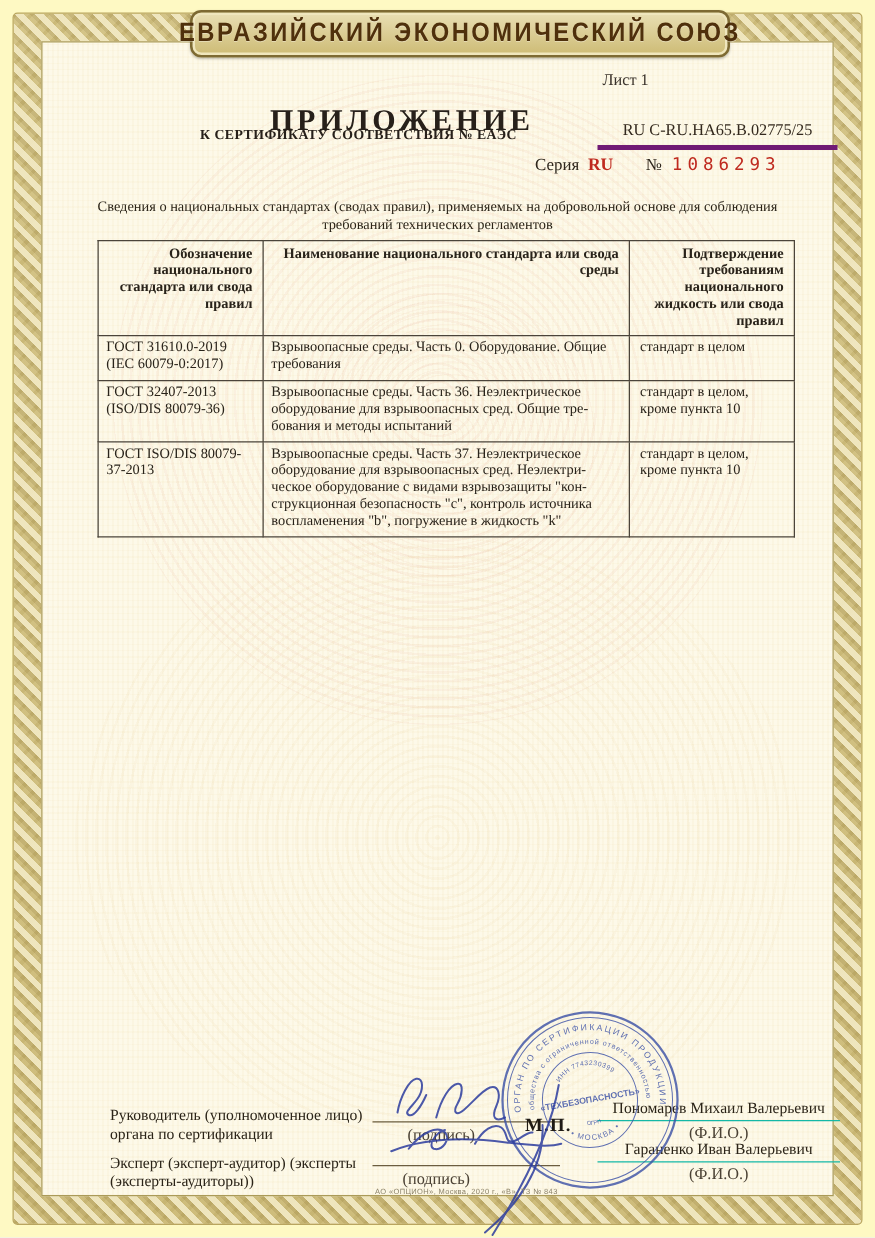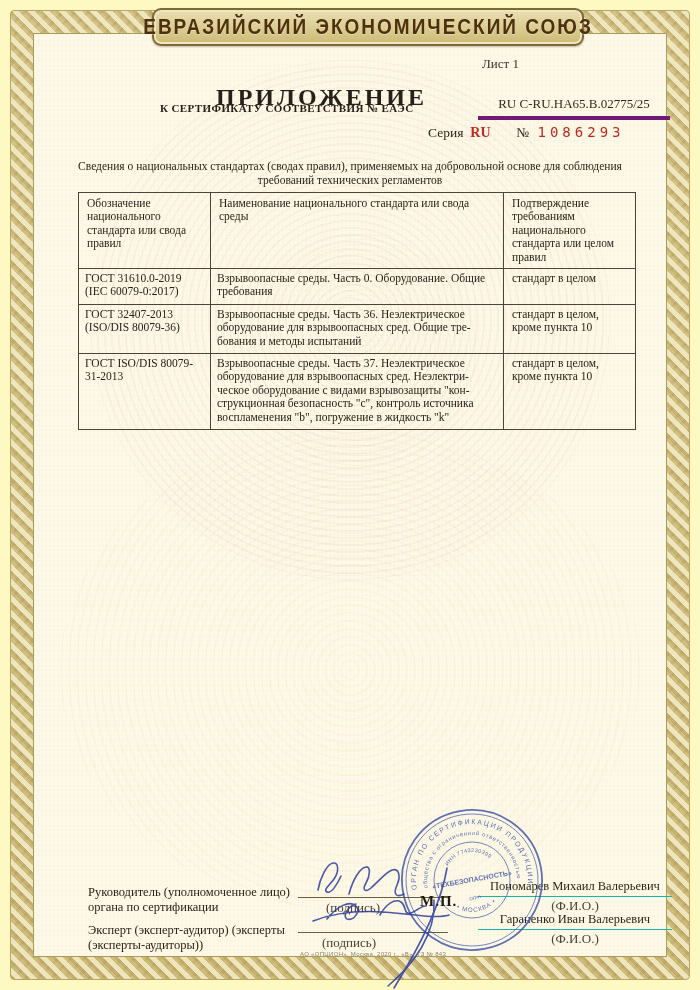--- a/index.html
+++ b/index.html
@@ -90,21 +90,21 @@
   
   table.standards{
     position:absolute;left:78px;top:192px;width:557px;
     border-collapse:collapse;table-layout:fixed;
     font-size:11.5px;line-height:13.4px;color:#29231a;
   }
   table.standards th,table.standards td{
     border:1px solid var(--table-line,#4b443a);
     vertical-align:top;padding:3px 6px 5px;
   }
-  table.standards thead th{font-weight:normal;text-align:left;padding:4px 8px;height:64px;vertical-align:top;}
+  table.standards thead th{font-weight:bold;text-align:right;padding:4px 8px;height:64px;vertical-align:top;}
   table.standards td.c3{padding-left:8px;}
   table.standards tr.r1 td{height:32px;}
   table.standards tr.r2 td{height:40px;}
   table.standards tr.r3 td{height:70px;}
 
   
   .sig-label{left:88px;font-size:12.5px;line-height:15px;color:#2b2418;}
   .lbl1{top:885px;width:205px;}
   .lbl2{top:923px;width:240px;}
   .sig-line{border-bottom:1px solid #6b5d3f;height:14px;width:150px;left:298px;}
@@ -157,36 +157,36 @@
   <table class="standards">
     <colgroup>
         <col style="width:132px">
         <col style="width:293px">
         <col style="width:132px">
       </colgroup>
     <thead>
       <tr>
         <th>Обозначение национального стандарта или свода правил</th>
         <th>Наименование национального стандарта или свода среды</th>
-        <th>Подтверждение требованиям национального стандарта или целом правил</th>
+        <th>Подтверждение требованиям национального жидкость или свода правил</th>
       </tr>
     </thead>
     <tbody>
       <tr class="r1">
         <td>ГОСТ 31610.0-2019 (IEC 60079-0:2017)</td>
         <td>Взрывоопасные среды. Часть 0. Оборудование. Об­щие требования</td>
         <td class="c3">стандарт в целом</td>
       </tr>
       <tr class="r2">
         <td>ГОСТ 32407-2013 (ISO/DIS 80079-36)</td>
         <td>Взрывоопасные среды. Часть 36. Неэлектрическое оборудование для взрывоопасных сред. Общие тре­бования и методы испытаний</td>
         <td class="c3">стандарт в целом, кроме пункта 10</td>
       </tr>
       <tr class="r3">
-        <td>ГОСТ ISO/DIS 80079-31-2013</td>
+        <td>ГОСТ ISO/DIS 80079-37-2013</td>
         <td>Взрывоопасные среды. Часть 37. Неэлектрическое оборудование для взрывоопасных сред. Неэлектри­ческое оборудование с видами взрывозащиты "кон­струкционная безопасность "c", контроль источника воспламенения "b", погружение в жидкость "k"</td>
         <td class="c3">стандарт в целом, кроме пункта 10</td>
       </tr>
     </tbody>
   </table>
 
   <div class="abs sig-label lbl1">Руководитель (уполномоченное лицо) органа по сертификации</div>
   <div class="abs sig-label lbl2">Эксперт (эксперт-аудитор) (эксперты (эксперты-аудиторы))</div>
 
   <div class="abs sig-line line1"></div>

